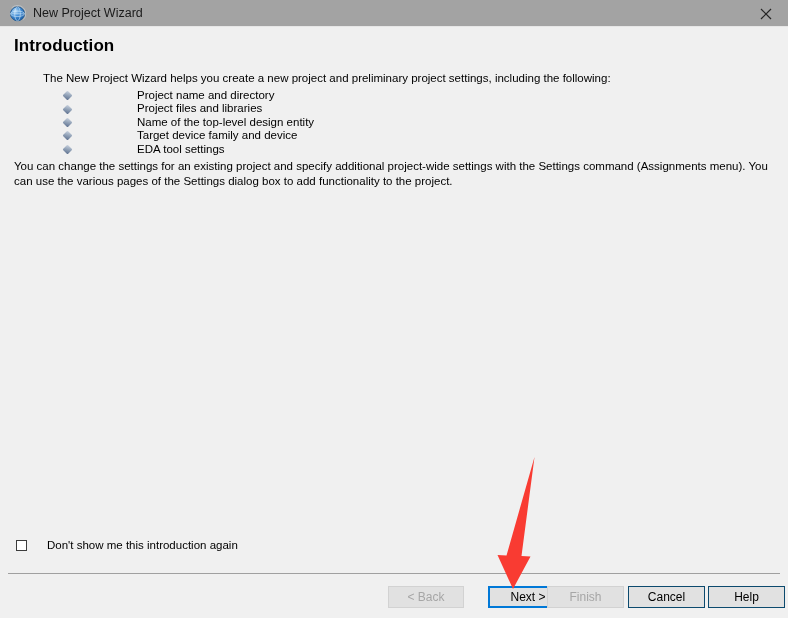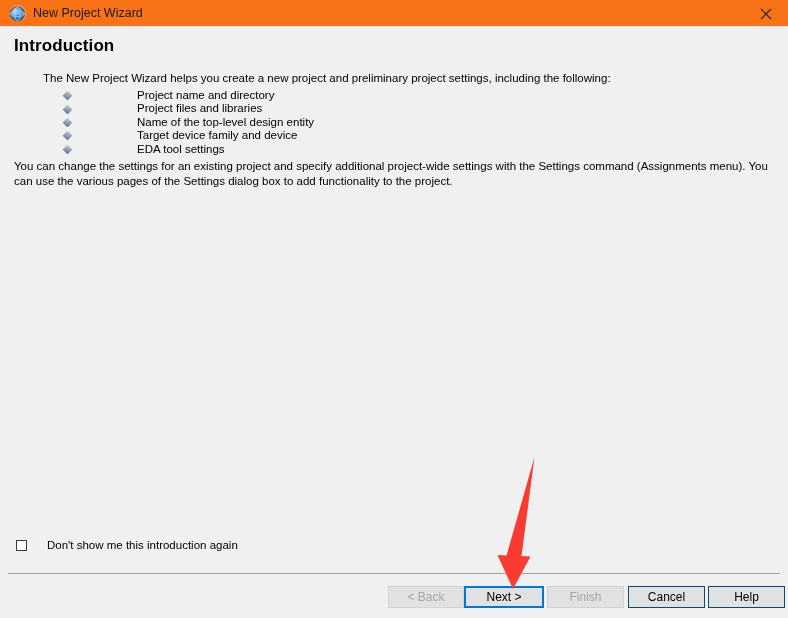--- a/index.html
+++ b/index.html
@@ -16,21 +16,21 @@
     overflow: hidden;
     position: relative;
   }
 
   
   #titlebar {
     position: absolute;
     left: 0; top: 0;
     width: 788px;
     height: 27px;
-    background: #f97316;
+    background: #a3a3a3;
     border-bottom: 1px solid #e6e6e6;
     box-sizing: border-box;
   }
   #app-icon {
     position: absolute;
     left: 9px; top: 5px;
     width: 17px; height: 17px;
   }
   #window-title {
     position: absolute;
@@ -166,20 +166,21 @@
   }
   .wizard-button.disabled {
     color: #a6a6a6;
     background: #e1e1e1;
     border-color: #d2d2d2;
   }
   .wizard-button.default-focus {
     border: 2px solid #0078d7;
     background: #e1e1e1;
     line-height: 18px;
+    margin-left: 24px;
   }
   #btn-back   { left: 388px; width: 76px; }
   #btn-next   { left: 464px; width: 80px; }
   #btn-finish { left: 547px; width: 77px; }
   #btn-cancel { left: 628px; width: 77px; }
   #btn-help   { left: 708px; width: 77px; }
 
   
   #annotation-arrow {
     position: absolute;

